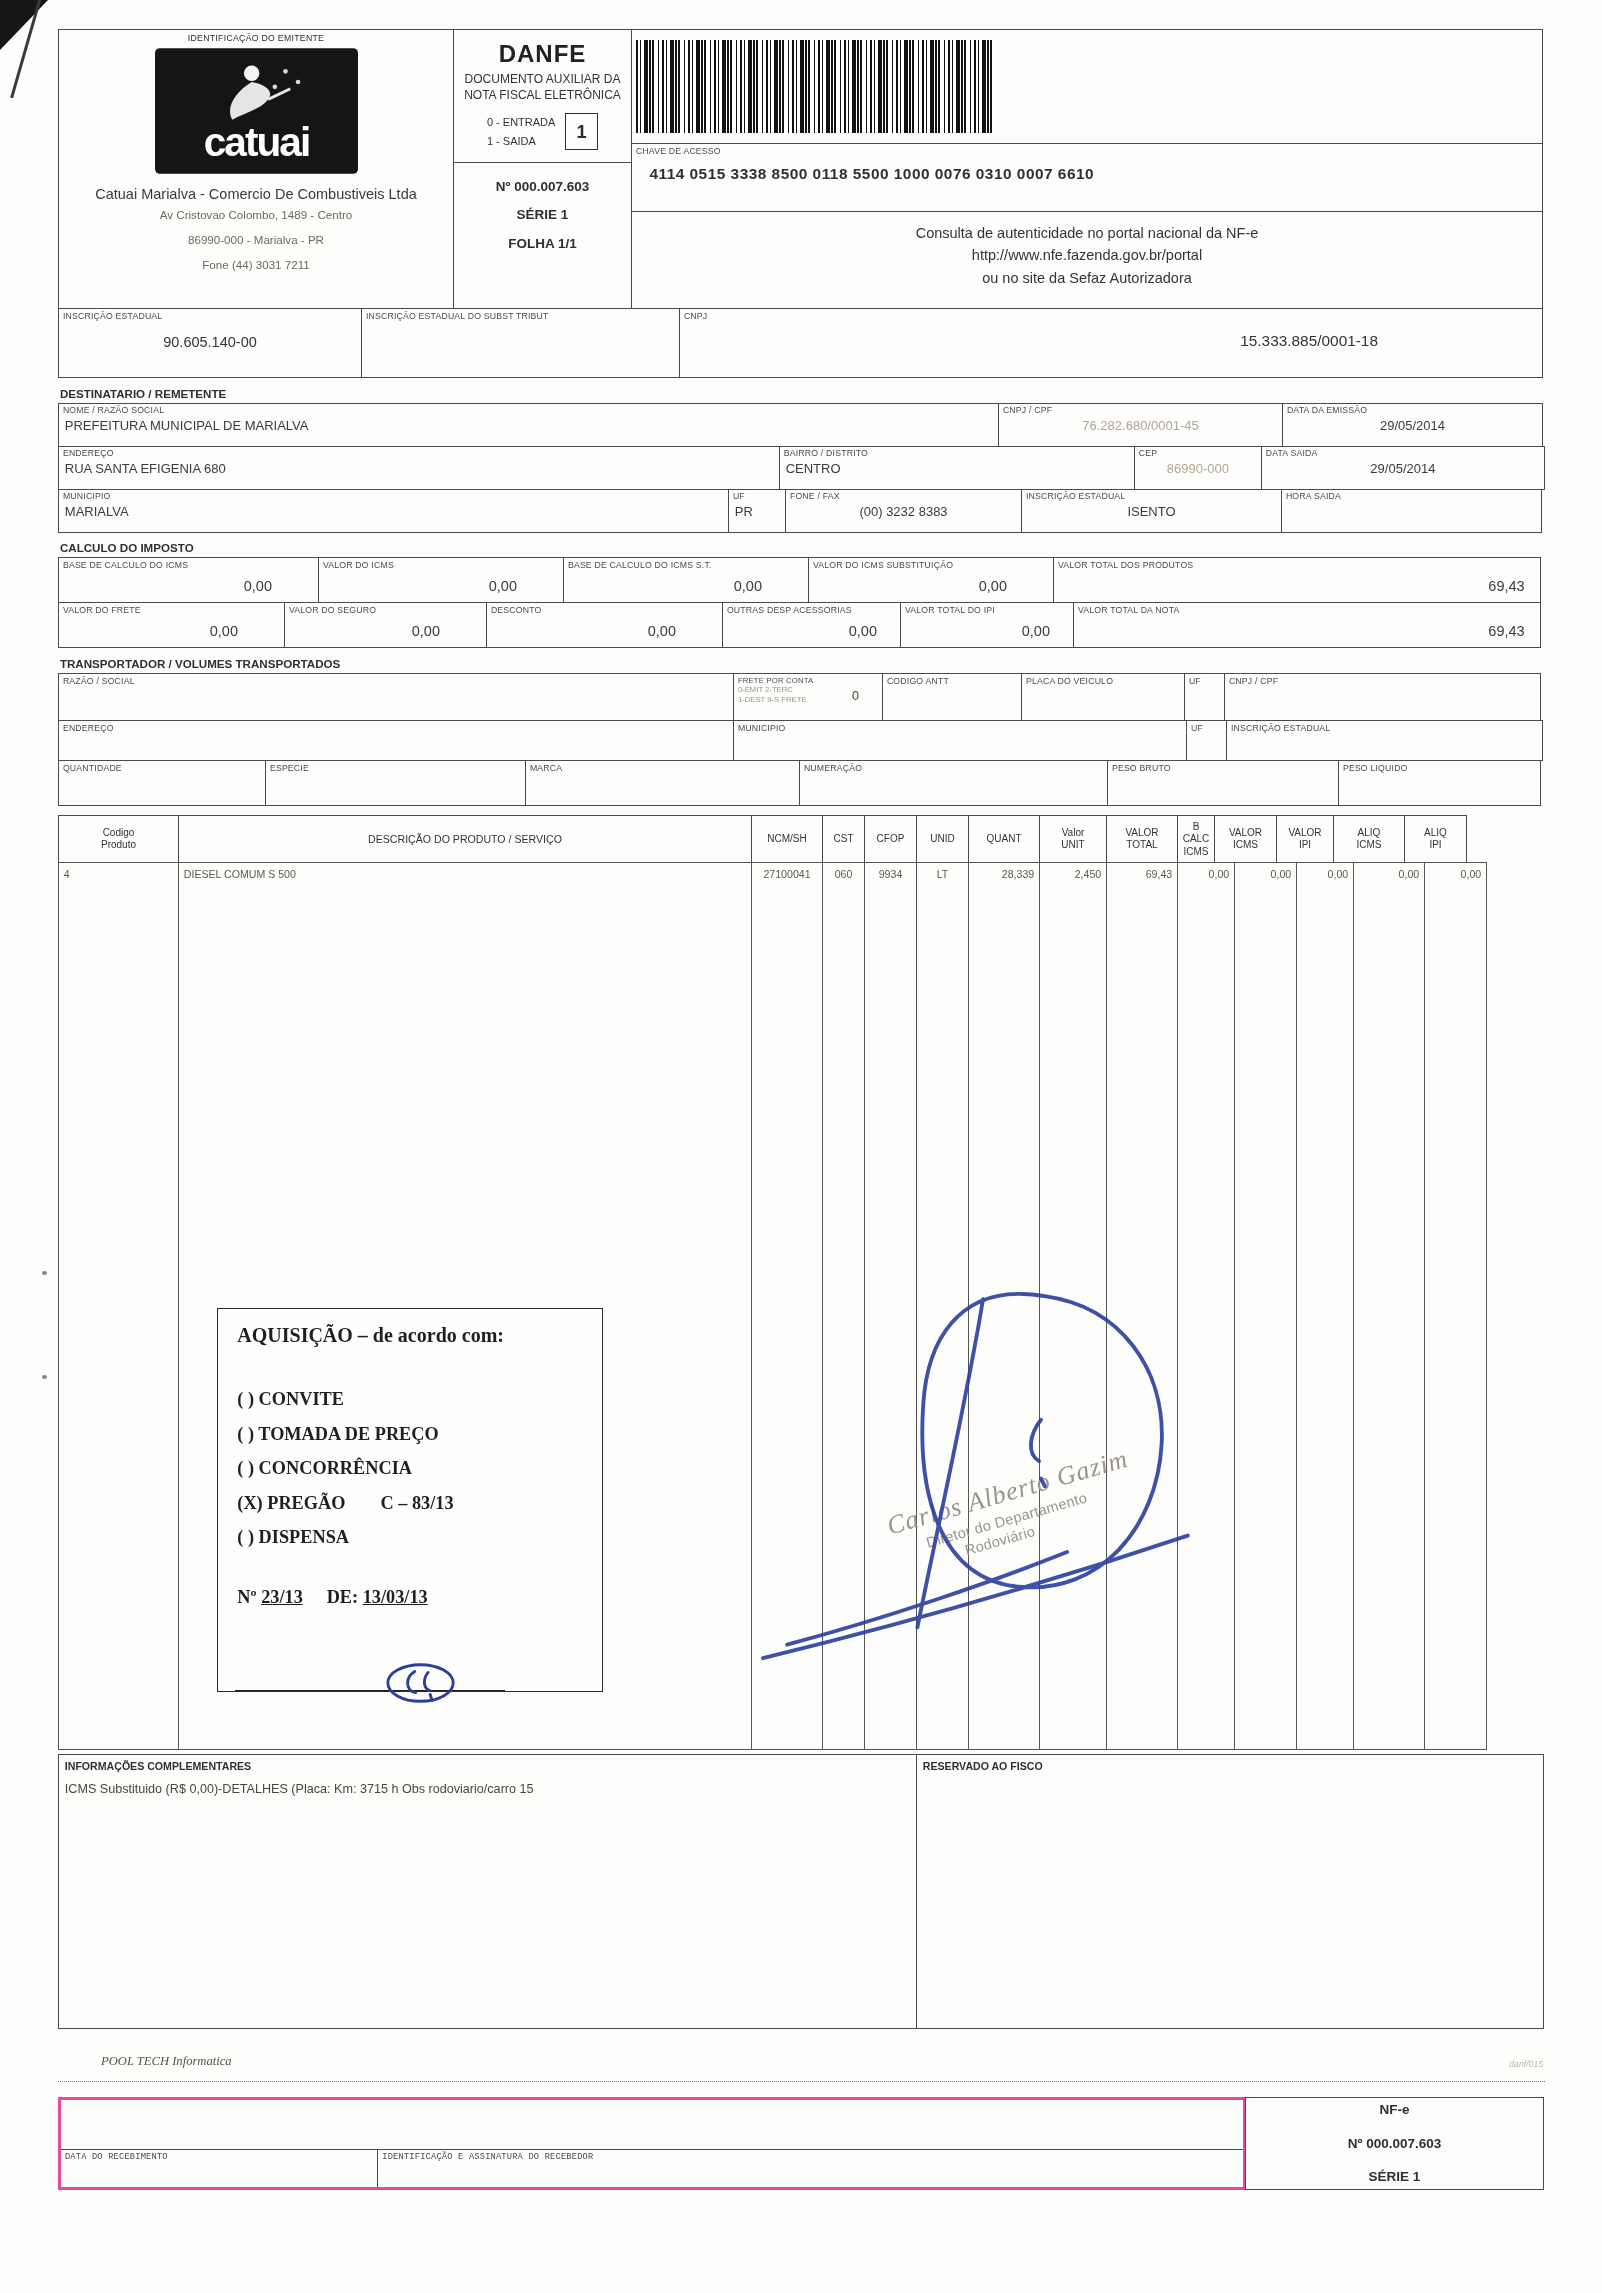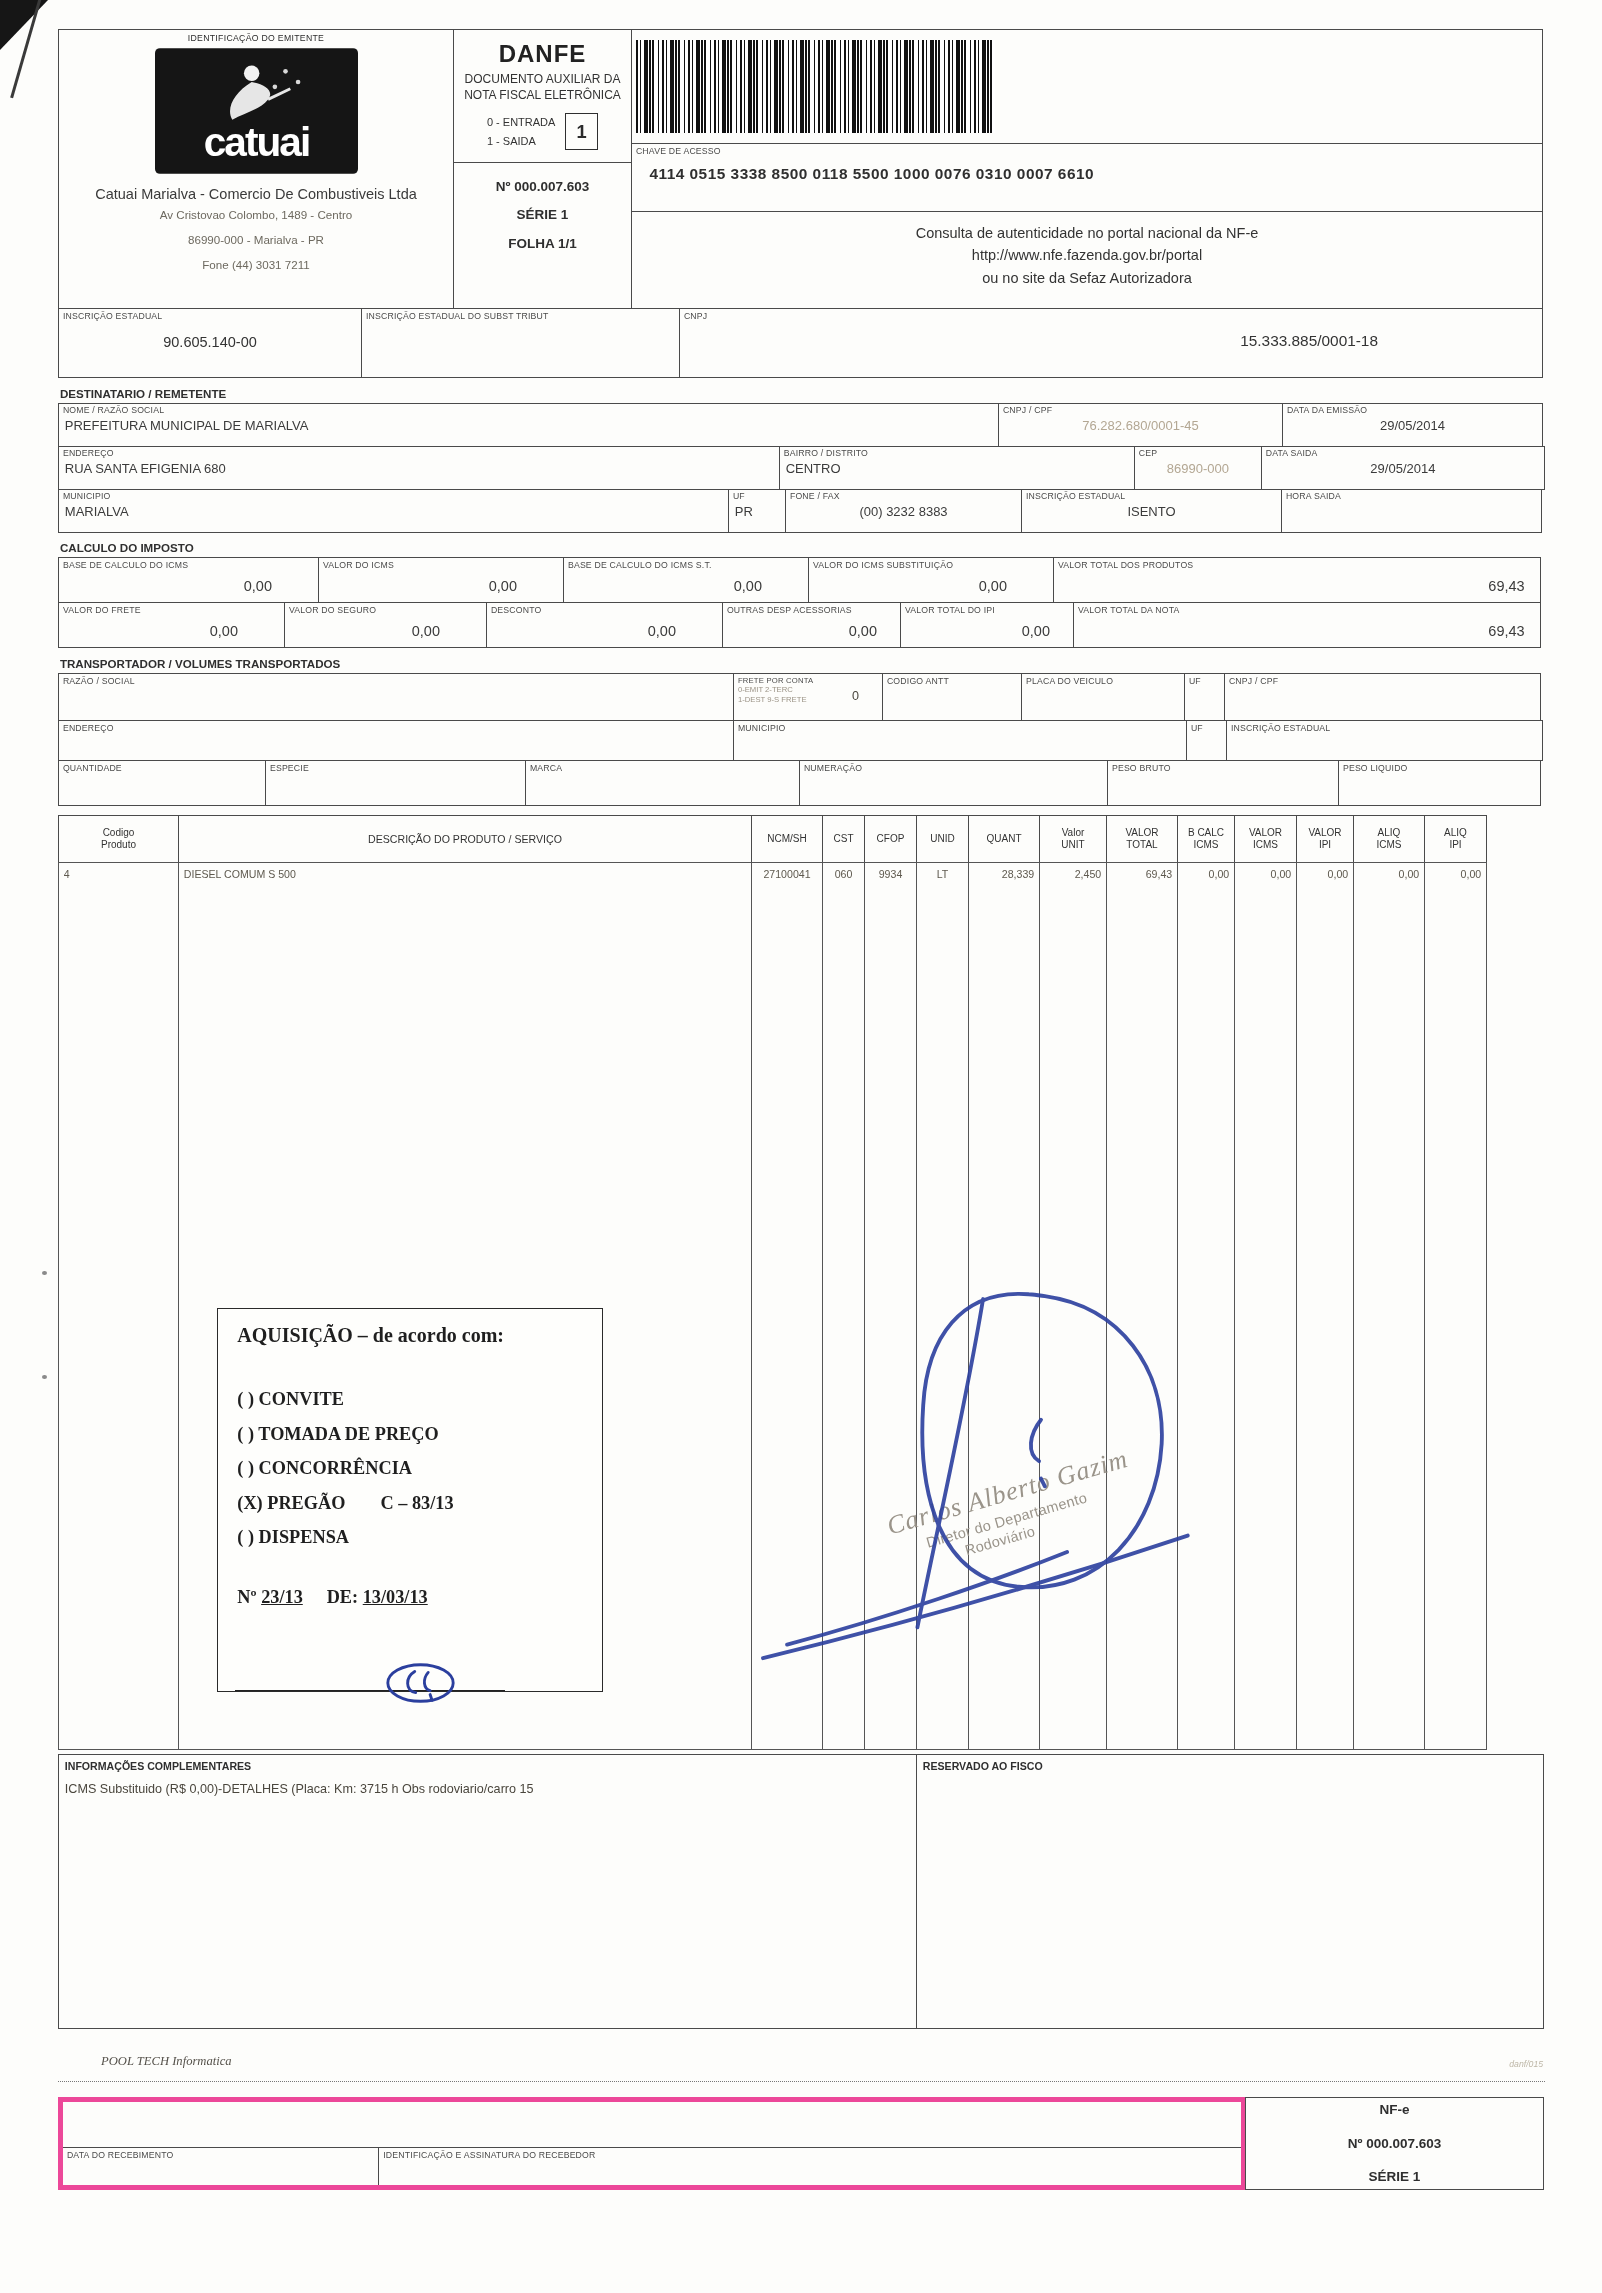--- a/index.html
+++ b/index.html
@@ -74,21 +74,21 @@
   .fiscobox { width:628px; height:275px; }
   .info-title { font-size:10.6px; font-weight:bold; padding:4.8px 0 0 5.8px; color:#2f2f2f; }
   .info-text { font-size:12.6px; padding:9.7px 0 0 5.8px; color:#4a463d; }
 
   
   .printline { display:flex; justify-content:space-between; align-items:flex-end; margin-top:25px; }
   .pooltech { font-family:"Liberation Serif", serif; font-style:italic; font-size:12.6px; color:#55514a; padding-left:43px; }
   .printref { font-size:8.7px; color:#bdb6a6; font-style:italic; padding-right:1.9px; }
   .dotline { border-top:1.9px dotted #777; margin-top:11.6px; height:0; }
   .canhoto { display:flex; margin-top:15.4px; height:93px; }
-  .canleft { width:1188px; display:flex; flex-direction:column; border:5px solid #ec4899; }
+  .canleft { width:1188px; display:flex; flex-direction:column; border:3px solid #ec4899;font-family:Liberation Mono, monospace; }
   .cantop { flex:1; border-bottom:1px solid #4a4a4a; }
   .canbot { display:flex; height:37px; }
   .ccell { position:relative; }
   .ccell.divr { border-right:1px solid #4a4a4a; }
   .cannfe { width:299px; border:1px solid #4a4a4a; margin-left:-1px; text-align:center; font-weight:bold; font-size:13.5px; display:flex; flex-direction:column; justify-content:space-between; line-height:1.8; color:#2f2f2f; }
 
   
   .stampbox { position:absolute; left:217px; top:1308px; width:386px; height:384px; background:#fefefc; border:1.9px solid #2a2a2a; font-family:"Liberation Serif", serif; font-weight:bold; color:#1f1f1f; padding:15.4px 19.3px 0; z-index:5; }
   .stamp-title { font-size:20px; }
   .stamp-opt { font-size:18.3px; margin-top:13.5px; }
@@ -365,21 +365,21 @@
         <div class="phc" style="width:574px; font-size:10.6px">DESCRIÇÃO DO PRODUTO / SERVIÇO</div>
         <div class="phc" style="width:72px">NCM/SH</div>
         <div class="phc" style="width:43px">CST</div>
         <div class="phc" style="width:53px">CFOP</div>
         <div class="phc" style="width:53px">UNID</div>
         <div class="phc" style="width:72px">QUANT</div>
         <div class="phc" style="width:68px">Valor
 UNIT</div>
         <div class="phc" style="width:72px">VALOR
 TOTAL</div>
-        <div class="phc" style="width:58px">B CALC
+        <div class="phc" style="width:38px">B CALC
 ICMS</div>
         <div class="phc" style="width:63px">VALOR
 ICMS</div>
         <div class="phc" style="width:58px">VALOR
 IPI</div>
         <div class="phc" style="width:72px">ALIQ
 ICMS</div>
         <div class="phc" style="width:63px">ALIQ
 IPI</div>
       </div>

